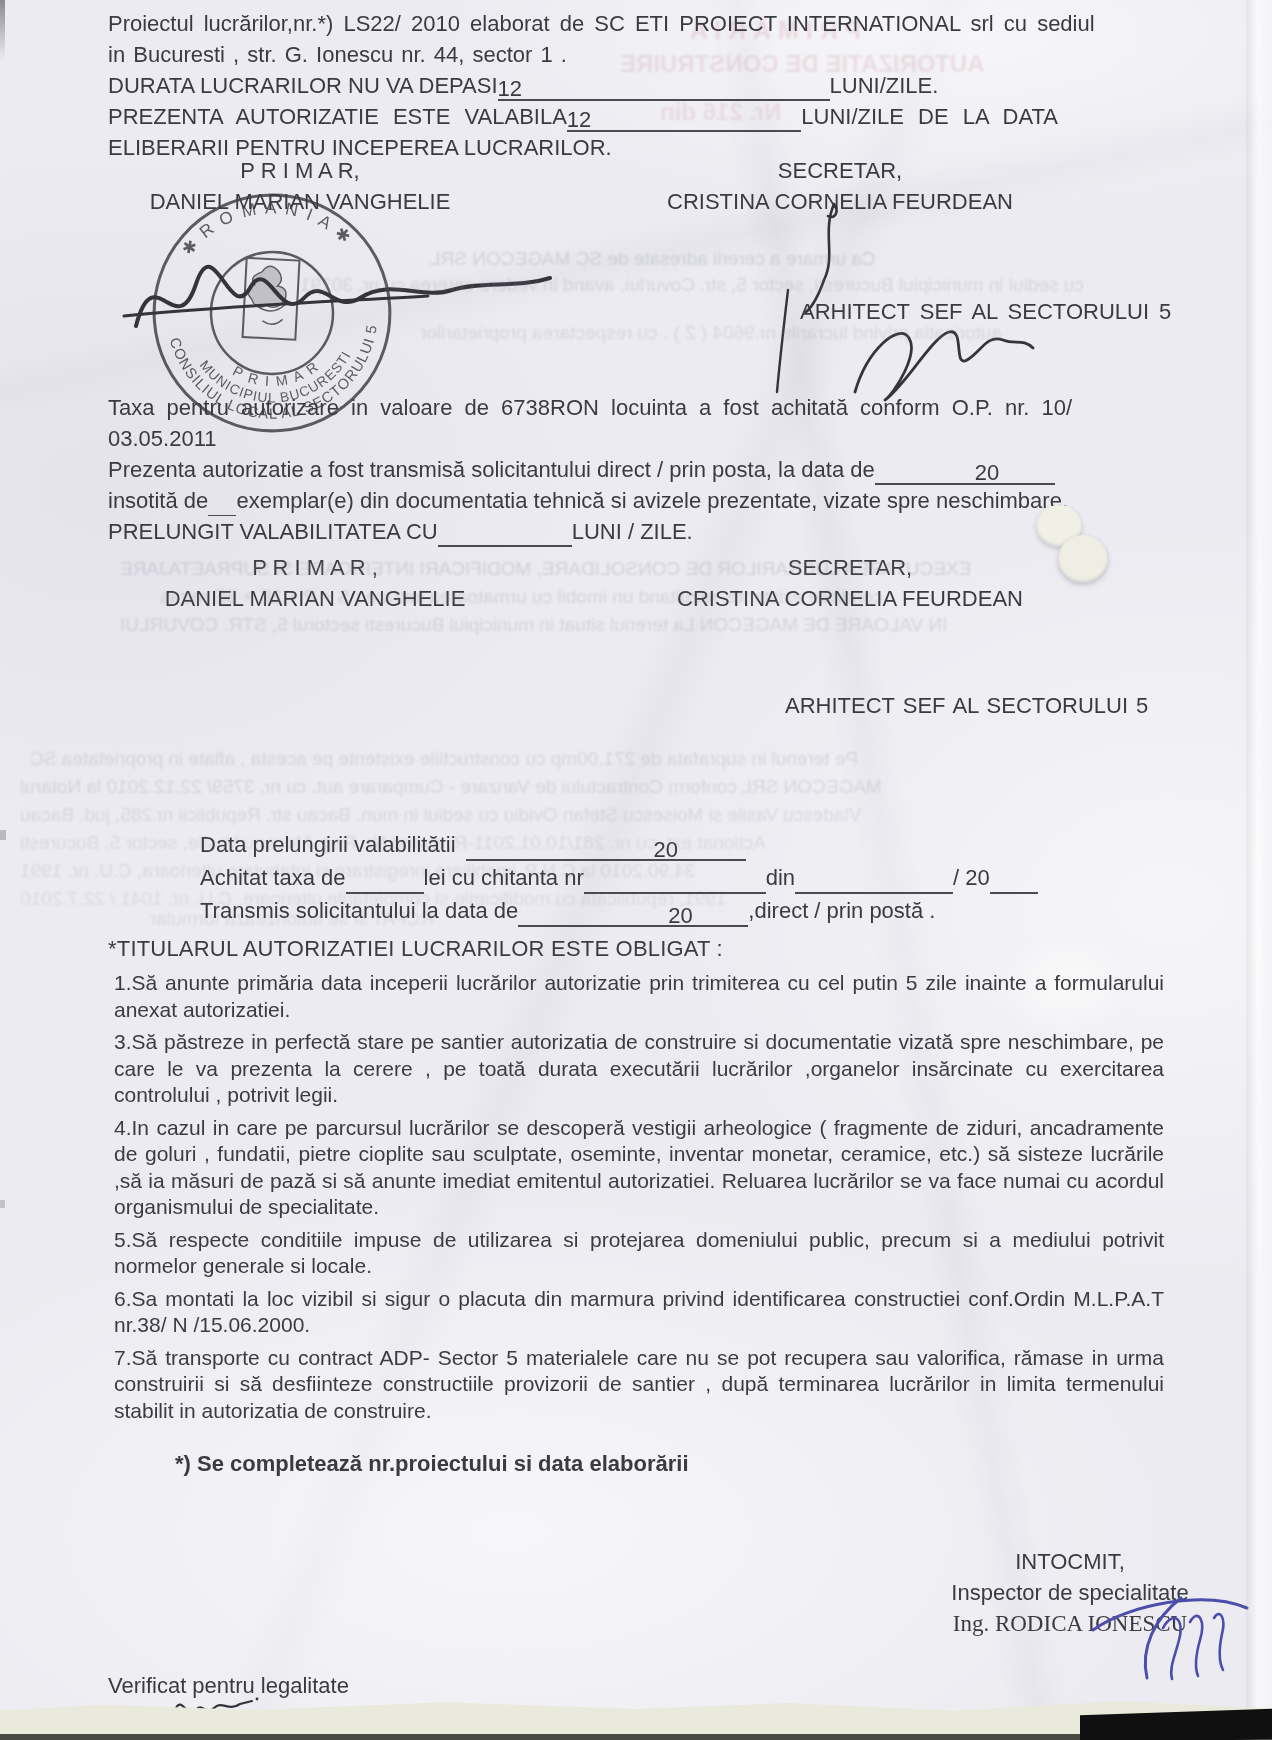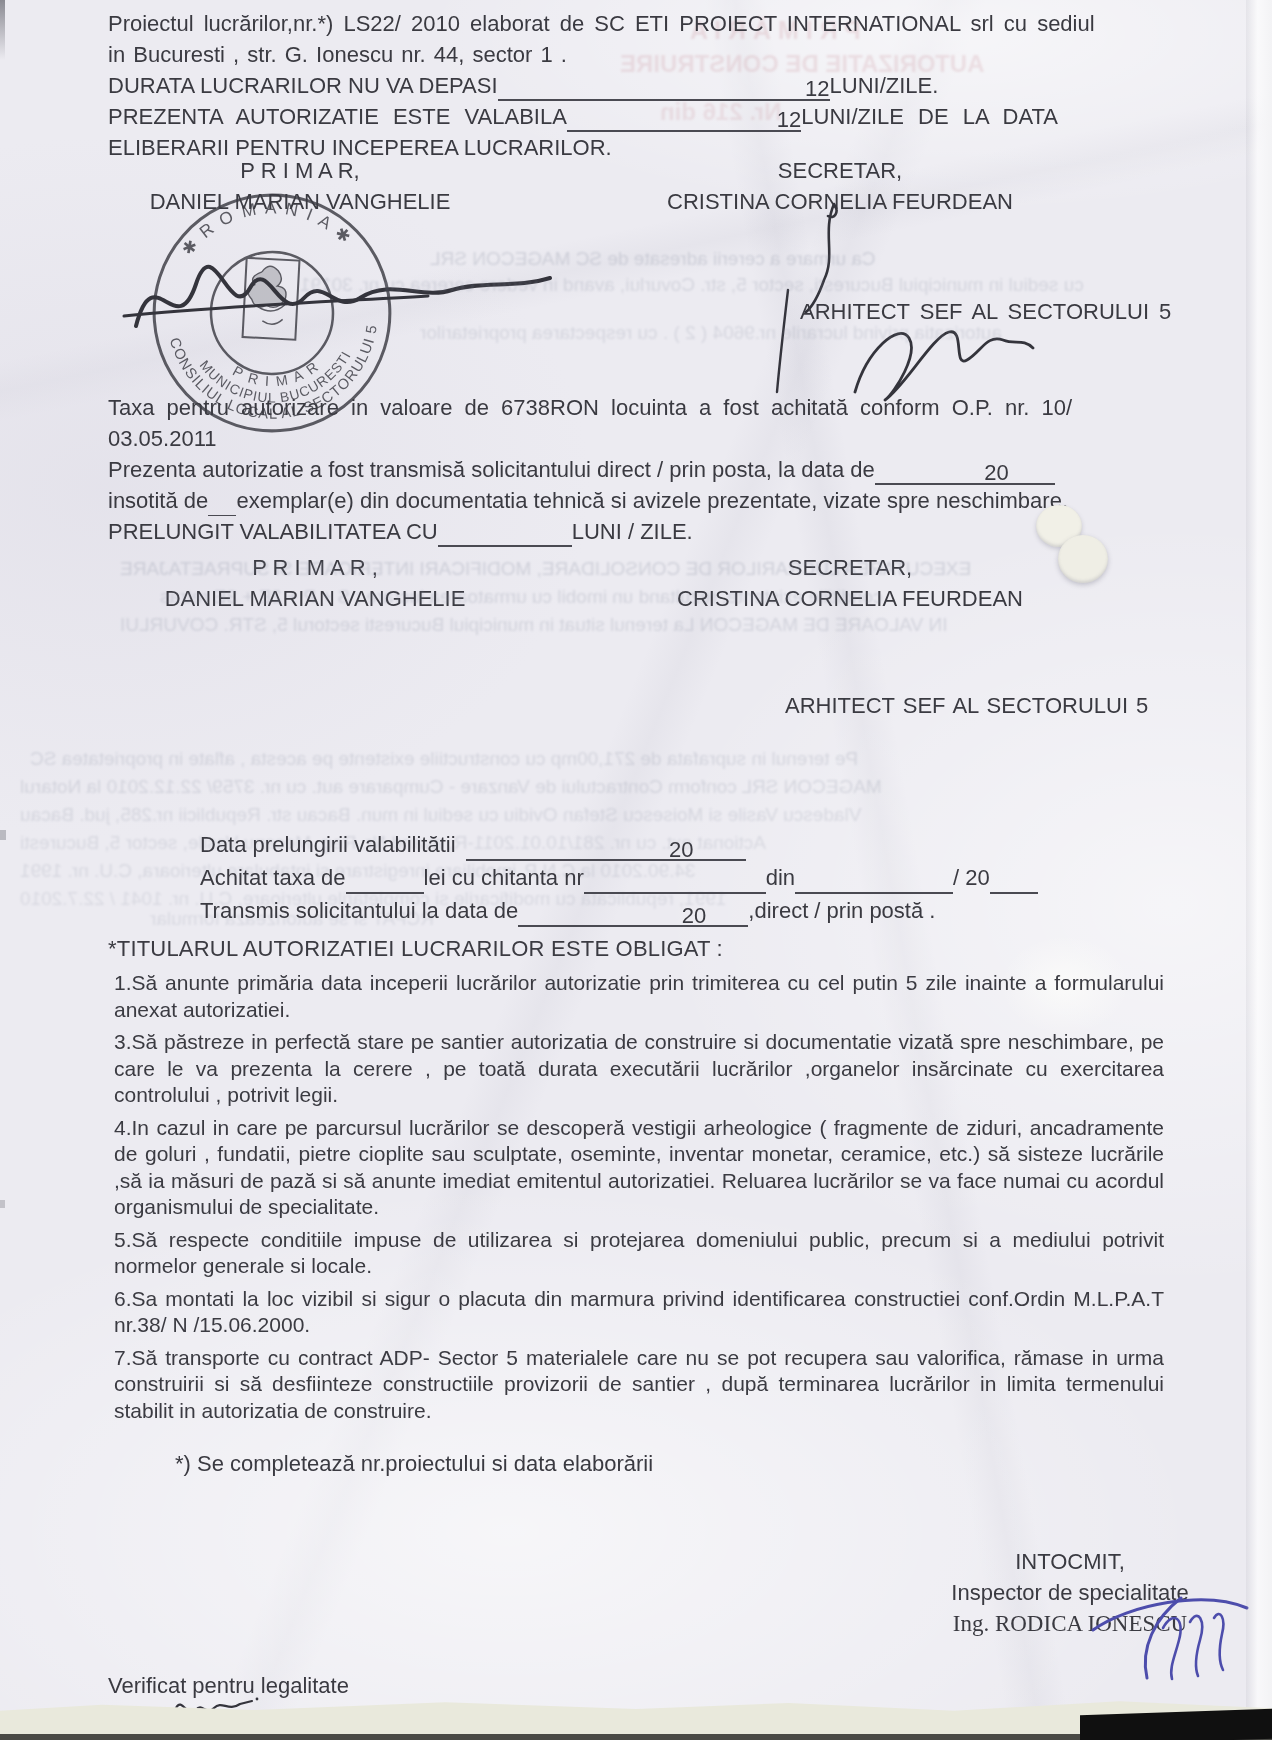--- a/index.html
+++ b/index.html
@@ -12,21 +12,21 @@
       radial-gradient(ellipse 700px 500px at 8% 28%, rgba(222,220,230,.55), rgba(222,220,230,0) 70%),
       radial-gradient(ellipse 800px 600px at 92% 52%, rgba(255,255,255,.5), rgba(255,255,255,0) 65%),
       radial-gradient(ellipse 1000px 500px at 40% 88%, rgba(255,255,255,.55), rgba(255,255,255,0) 70%),
       linear-gradient(112deg, rgba(0,0,0,0) 46%, rgba(110,110,135,.05) 48%, rgba(0,0,0,0) 50%),
       linear-gradient(80deg, rgba(0,0,0,0) 64%, rgba(110,110,135,.06) 66%, rgba(0,0,0,0) 68%),
       linear-gradient(168deg, rgba(0,0,0,0) 18%, rgba(110,110,135,.05) 19.5%, rgba(0,0,0,0) 21%);
   }
   .abs{position:absolute;}
   .t{font-size:22px;line-height:31px;white-space:nowrap;}
   .fline{display:flex;align-items:flex-end;white-space:nowrap;}
-  .bl{display:inline-block;border-bottom:2px solid #4a4a52;height:26px;text-align:right;vertical-align:bottom;}
+  .bl{display:inline-block;border-bottom:2px solid #4a4a52;height:26px;text-align:left;vertical-align:bottom;}
   .ws2{word-spacing:2px}.ws4{word-spacing:4px}.ws6{word-spacing:6px}.ws8{word-spacing:8px}
   .center{text-align:center;}
   .obl{width:1062px;font-size:21px;line-height:26.5px;text-align:justify;color:#3b3b42;}
   .obl p{margin:6px;}
   .oblhead{font-size:22px;line-height:31px;letter-spacing:.2px;}
   .bleed{position:absolute;transform:scaleX(-1);filter:blur(0.8px);color:#8d93a4;white-space:nowrap;font-size:19px;}
   .bleedp{position:absolute;transform:scaleX(-1);filter:blur(1.2px);color:#c4848e;white-space:nowrap;font-weight:bold;}
   .serifname{font-family:"Liberation Serif",serif;}
   svg{display:block;}
   .sigstroke{fill:none;stroke:#34343c;stroke-linecap:round;stroke-linejoin:round;}
@@ -196,21 +196,21 @@
   <div class="abs obl" style="left:108px;top:933px;">
     <div class="oblhead">*TITULARUL AUTORIZATIEI LUCRARILOR ESTE OBLIGAT :</div>
     <p>1.Să anunte primăria data inceperii lucrărilor autorizatie prin trimiterea cu cel putin 5 zile inainte a formularului anexat autorizatiei.</p>
     <p>3.Să păstreze in perfectă stare pe santier autorizatia de construire si documentatie vizată spre neschimbare, pe care le va prezenta la cerere , pe toată durata executării lucrărilor ,organelor insărcinate cu exercitarea controlului , potrivit legii.</p>
     <p>4.In cazul in care pe parcursul lucrărilor se descoperă vestigii arheologice ( fragmente de ziduri, ancadramente de goluri , fundatii, pietre cioplite sau sculptate, oseminte, inventar monetar, ceramice, etc.) să sisteze lucrările ,să ia măsuri de pază si să anunte imediat emitentul autorizatiei. Reluarea lucrărilor se va  face numai cu acordul organismului de specialitate.</p>
     <p>5.Să respecte conditiile impuse de utilizarea si protejarea domeniului public, precum si a mediului potrivit normelor generale si locale.</p>
     <p>6.Sa montati la loc vizibil si sigur o placuta din marmura privind identificarea constructiei conf.Ordin M.L.P.A.T nr.38/ N /15.06.2000.</p>
     <p>7.Să transporte cu contract ADP- Sector 5 materialele care nu se pot recupera sau valorifica, rămase in urma construirii si să desfiinteze constructiile provizorii de santier , după terminarea lucrărilor in limita termenului stabilit in autorizatia de construire.</p>
   </div>
 
-  <div class="abs t" style="left:175px;top:1448px;">*) Se completează nr.proiectului si data elaborării</div>
+  <div class="abs t" style="left:175px;top:1448px;font-weight:bold;">*) Se completează nr.proiectului si data elaborării</div>
 
   <div class="abs center" style="left:915px;top:1510px;width:310px;margin-top:36px;">
     <div class="t">INTOCMIT,</div>
     <div class="t">Inspector de specialitate</div>
     <div class="t serifname" style="font-size:23px;">Ing.  RODICA  IONESCU</div>
   </div>
 
   <svg class="abs" style="left:1085px;top:1588px;" width="170" height="95" viewBox="0 0 170 95">
     <path class="bluestroke" stroke-width="3" d="M8,42 C44,16 120,2 162,20"></path>
     <path class="bluestroke" stroke-width="3" d="M96,10 C70,30 55,60 62,90"></path>

